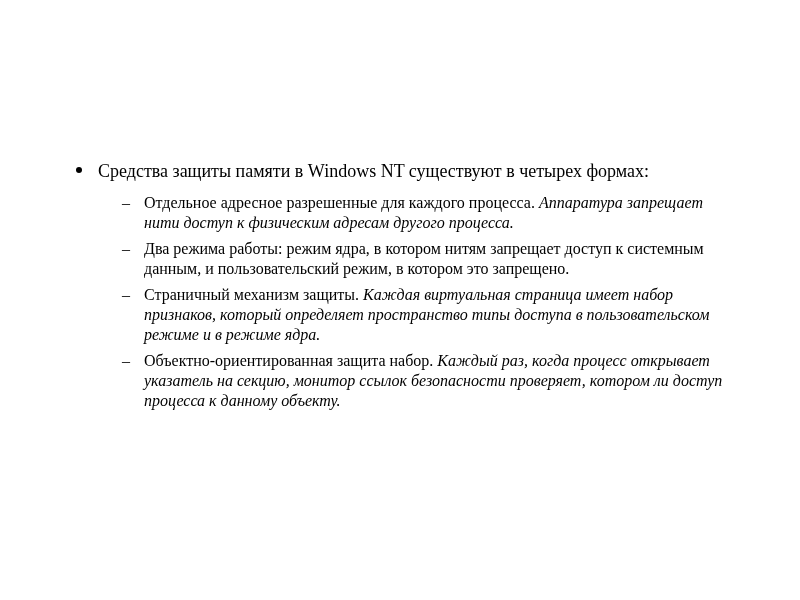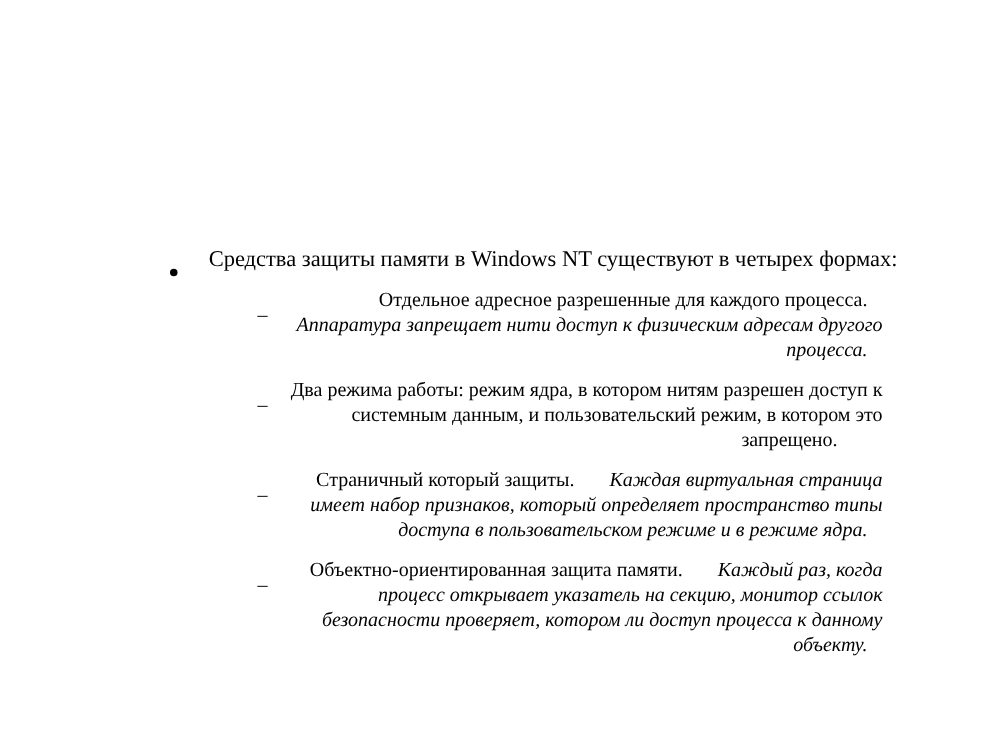--- a/index.html
+++ b/index.html
@@ -1,19 +1,18 @@
 <!DOCTYPE html>
 <html><head>
   <meta charset="utf-8">
   <style>
     * {
-      margin: 12px;
+      margin: 0;
       padding: 0;
       box-sizing: border-box;
-      text-align: right;
     }
     body {
       width: 800px;
       height: 600px;
       background: #ffffff;
       font-family: "Times New Roman", Times, serif;
       color: #000000;
       padding: 160px 70px 40px 70px;
       overflow: hidden;
     }
@@ -66,25 +65,25 @@
   <li class="outer-item">
     <span class="outer-bullet"></span>
     <span class="regular">Средства защиты памяти в Windows NT существуют в четырех формах:</span>
     <ul class="inner-list">
       <li class="inner-item">
         <span class="inner-dash">–</span>
         <span class="regular">Отдельное адресное разрешенные для каждого процесса. </span><span class="italic">Аппаратура запрещает нити доступ к физическим адресам другого процесса.</span>
       </li>
       <li class="inner-item">
         <span class="inner-dash">–</span>
-        <span class="regular">Два режима работы: режим ядра, в котором нитям разрешен доступ к системным данным, и пользовательский режим, в котором это запрещено.</span><span class="italic"></span>
+        <span class="regular">Два режима работы: режим ядра, в котором нитям запрещает доступ к системным данным, и пользовательский режим, в котором это запрещено.</span><span class="italic"></span>
       </li>
       <li class="inner-item">
         <span class="inner-dash">–</span>
-        <span class="regular">Страничный который защиты. </span><span class="italic">Каждая виртуальная страница имеет набор признаков, который определяет пространство типы доступа в пользовательском режиме и в режиме ядра.</span>
+        <span class="regular">Страничный механизм защиты. </span><span class="italic">Каждая виртуальная страница имеет набор признаков, который определяет пространство типы доступа в пользовательском режиме и в режиме ядра.</span>
       </li>
       <li class="inner-item">
         <span class="inner-dash">–</span>
-        <span class="regular">Объектно-ориентированная защита памяти. </span><span class="italic">Каждый раз, когда процесс открывает указатель на секцию, монитор ссылок безопасности проверяет, котором ли доступ процесса к данному объекту.</span>
+        <span class="regular">Объектно-ориентированная защита набор. </span><span class="italic">Каждый раз, когда процесс открывает указатель на секцию, монитор ссылок безопасности проверяет, котором ли доступ процесса к данному объекту.</span>
       </li>
     </ul>
   </li>
 </ul>
 
 </body></html>

